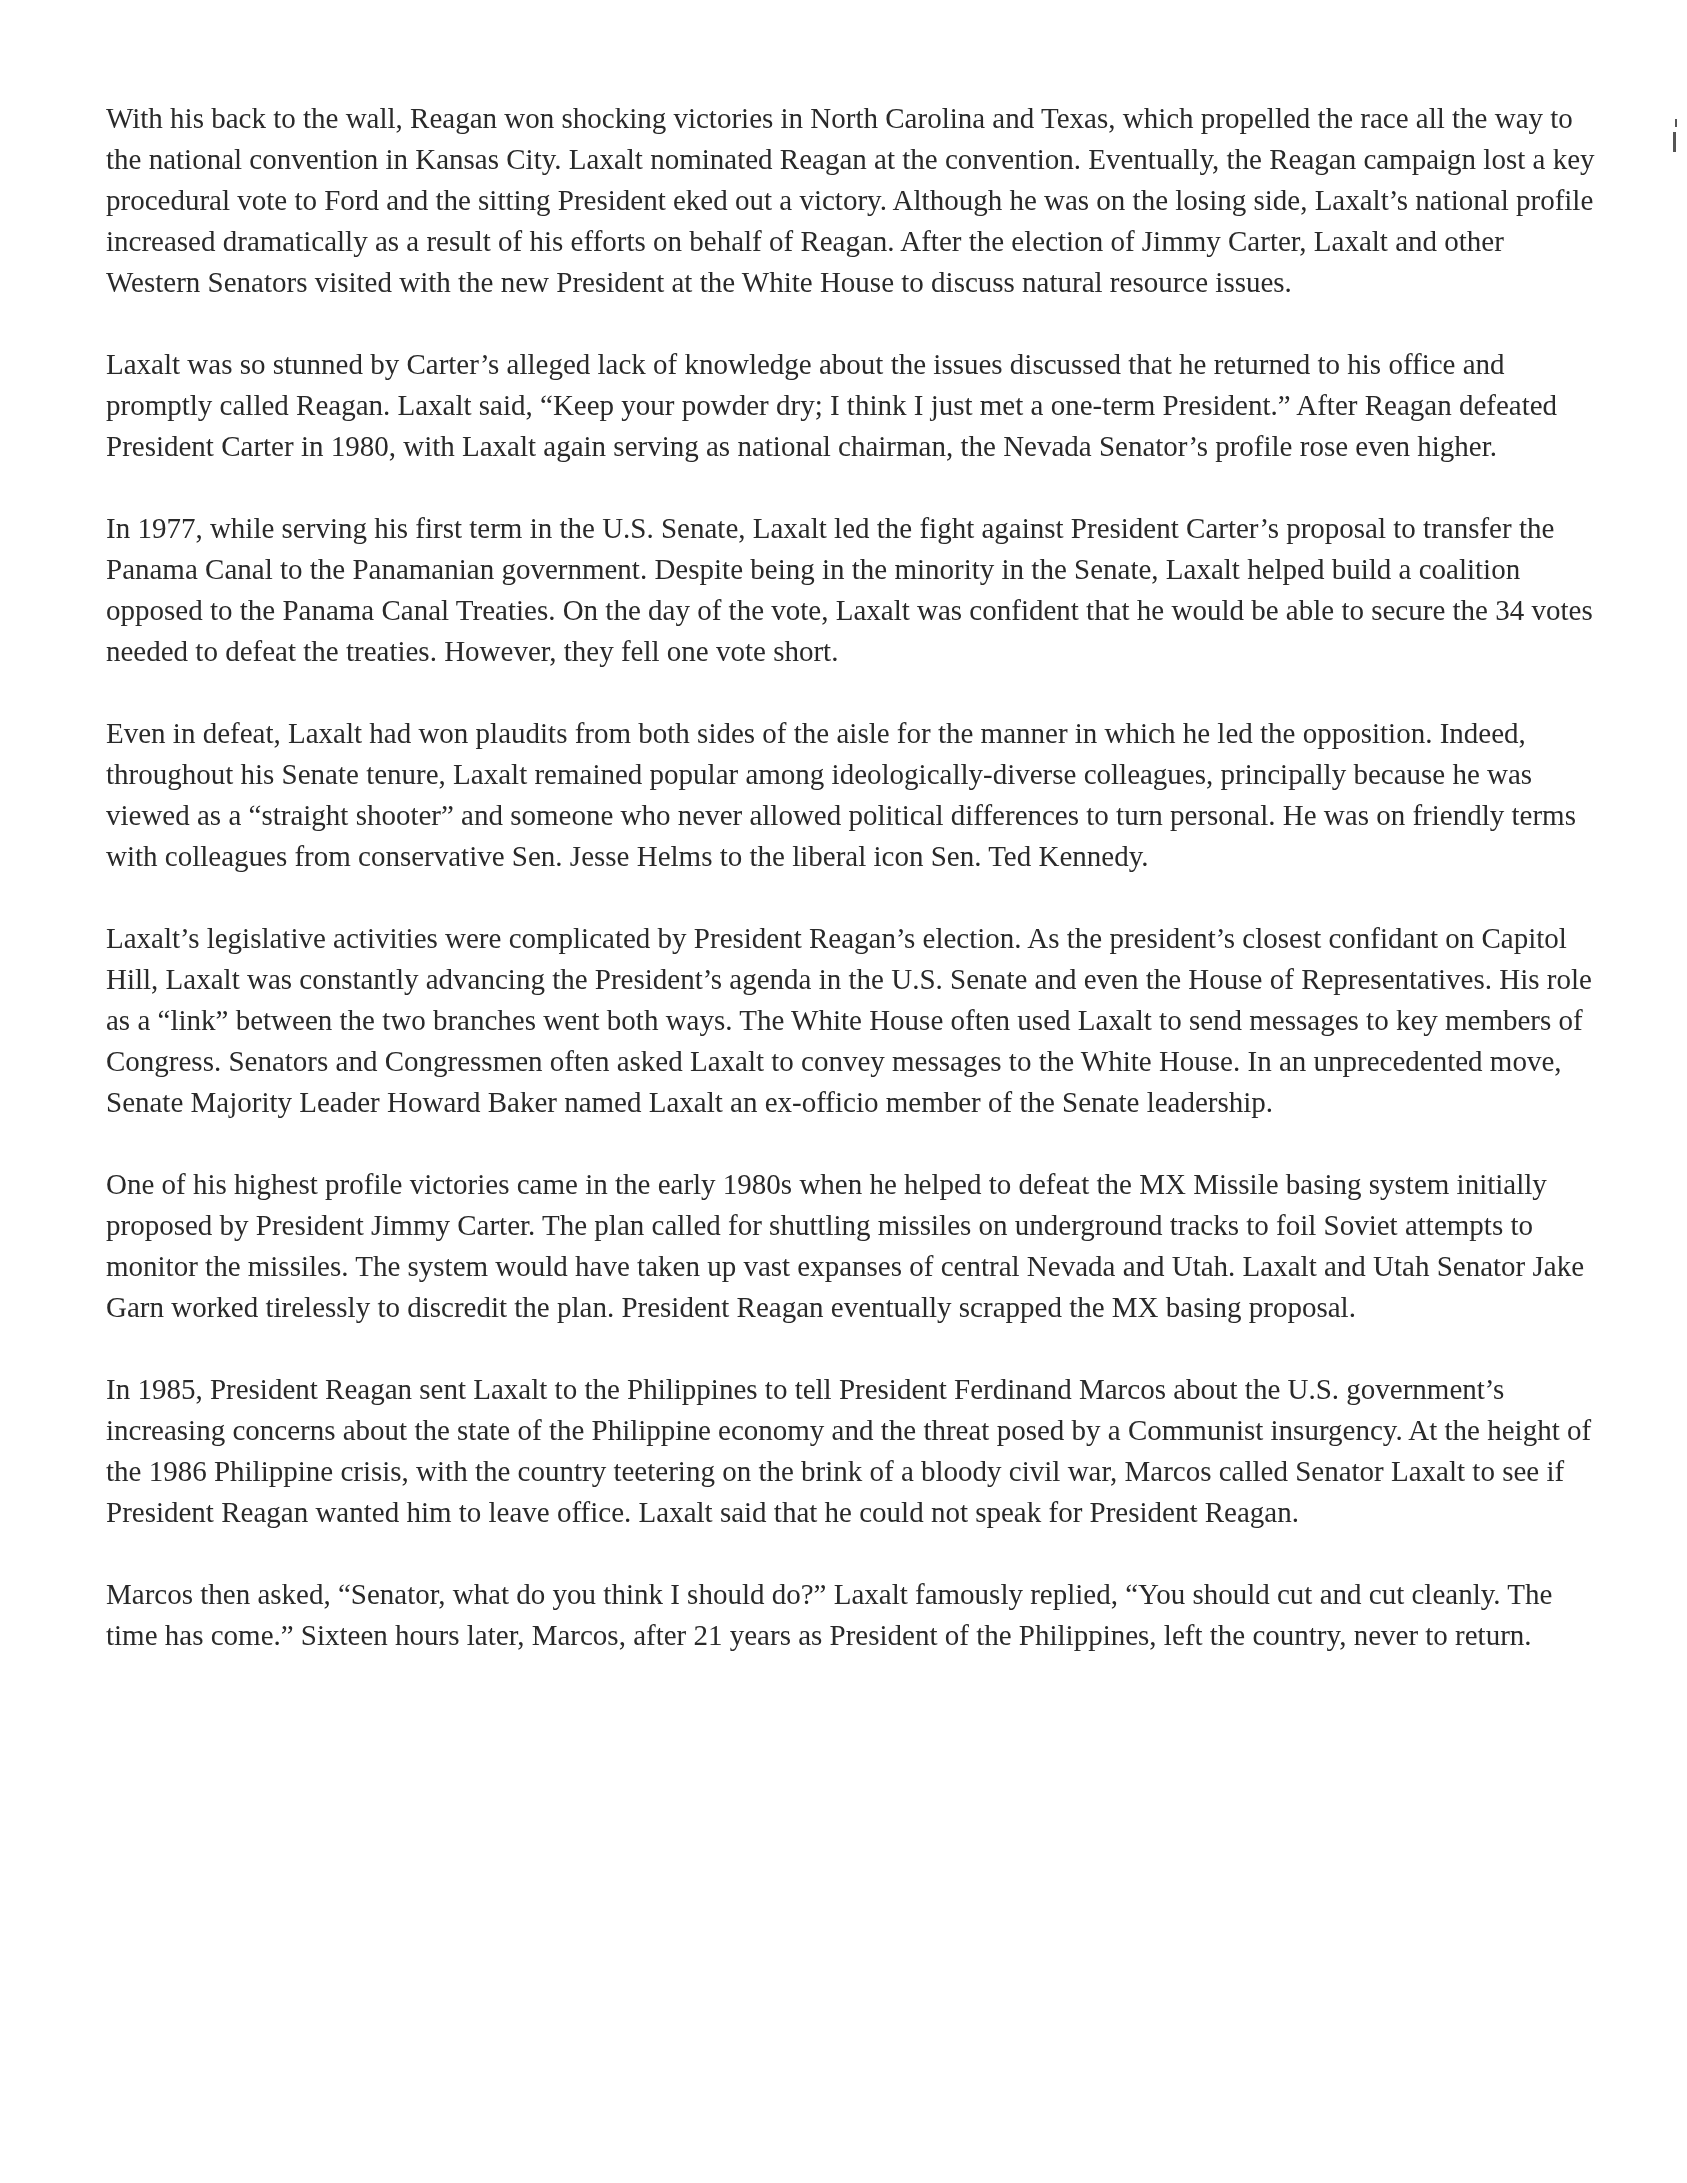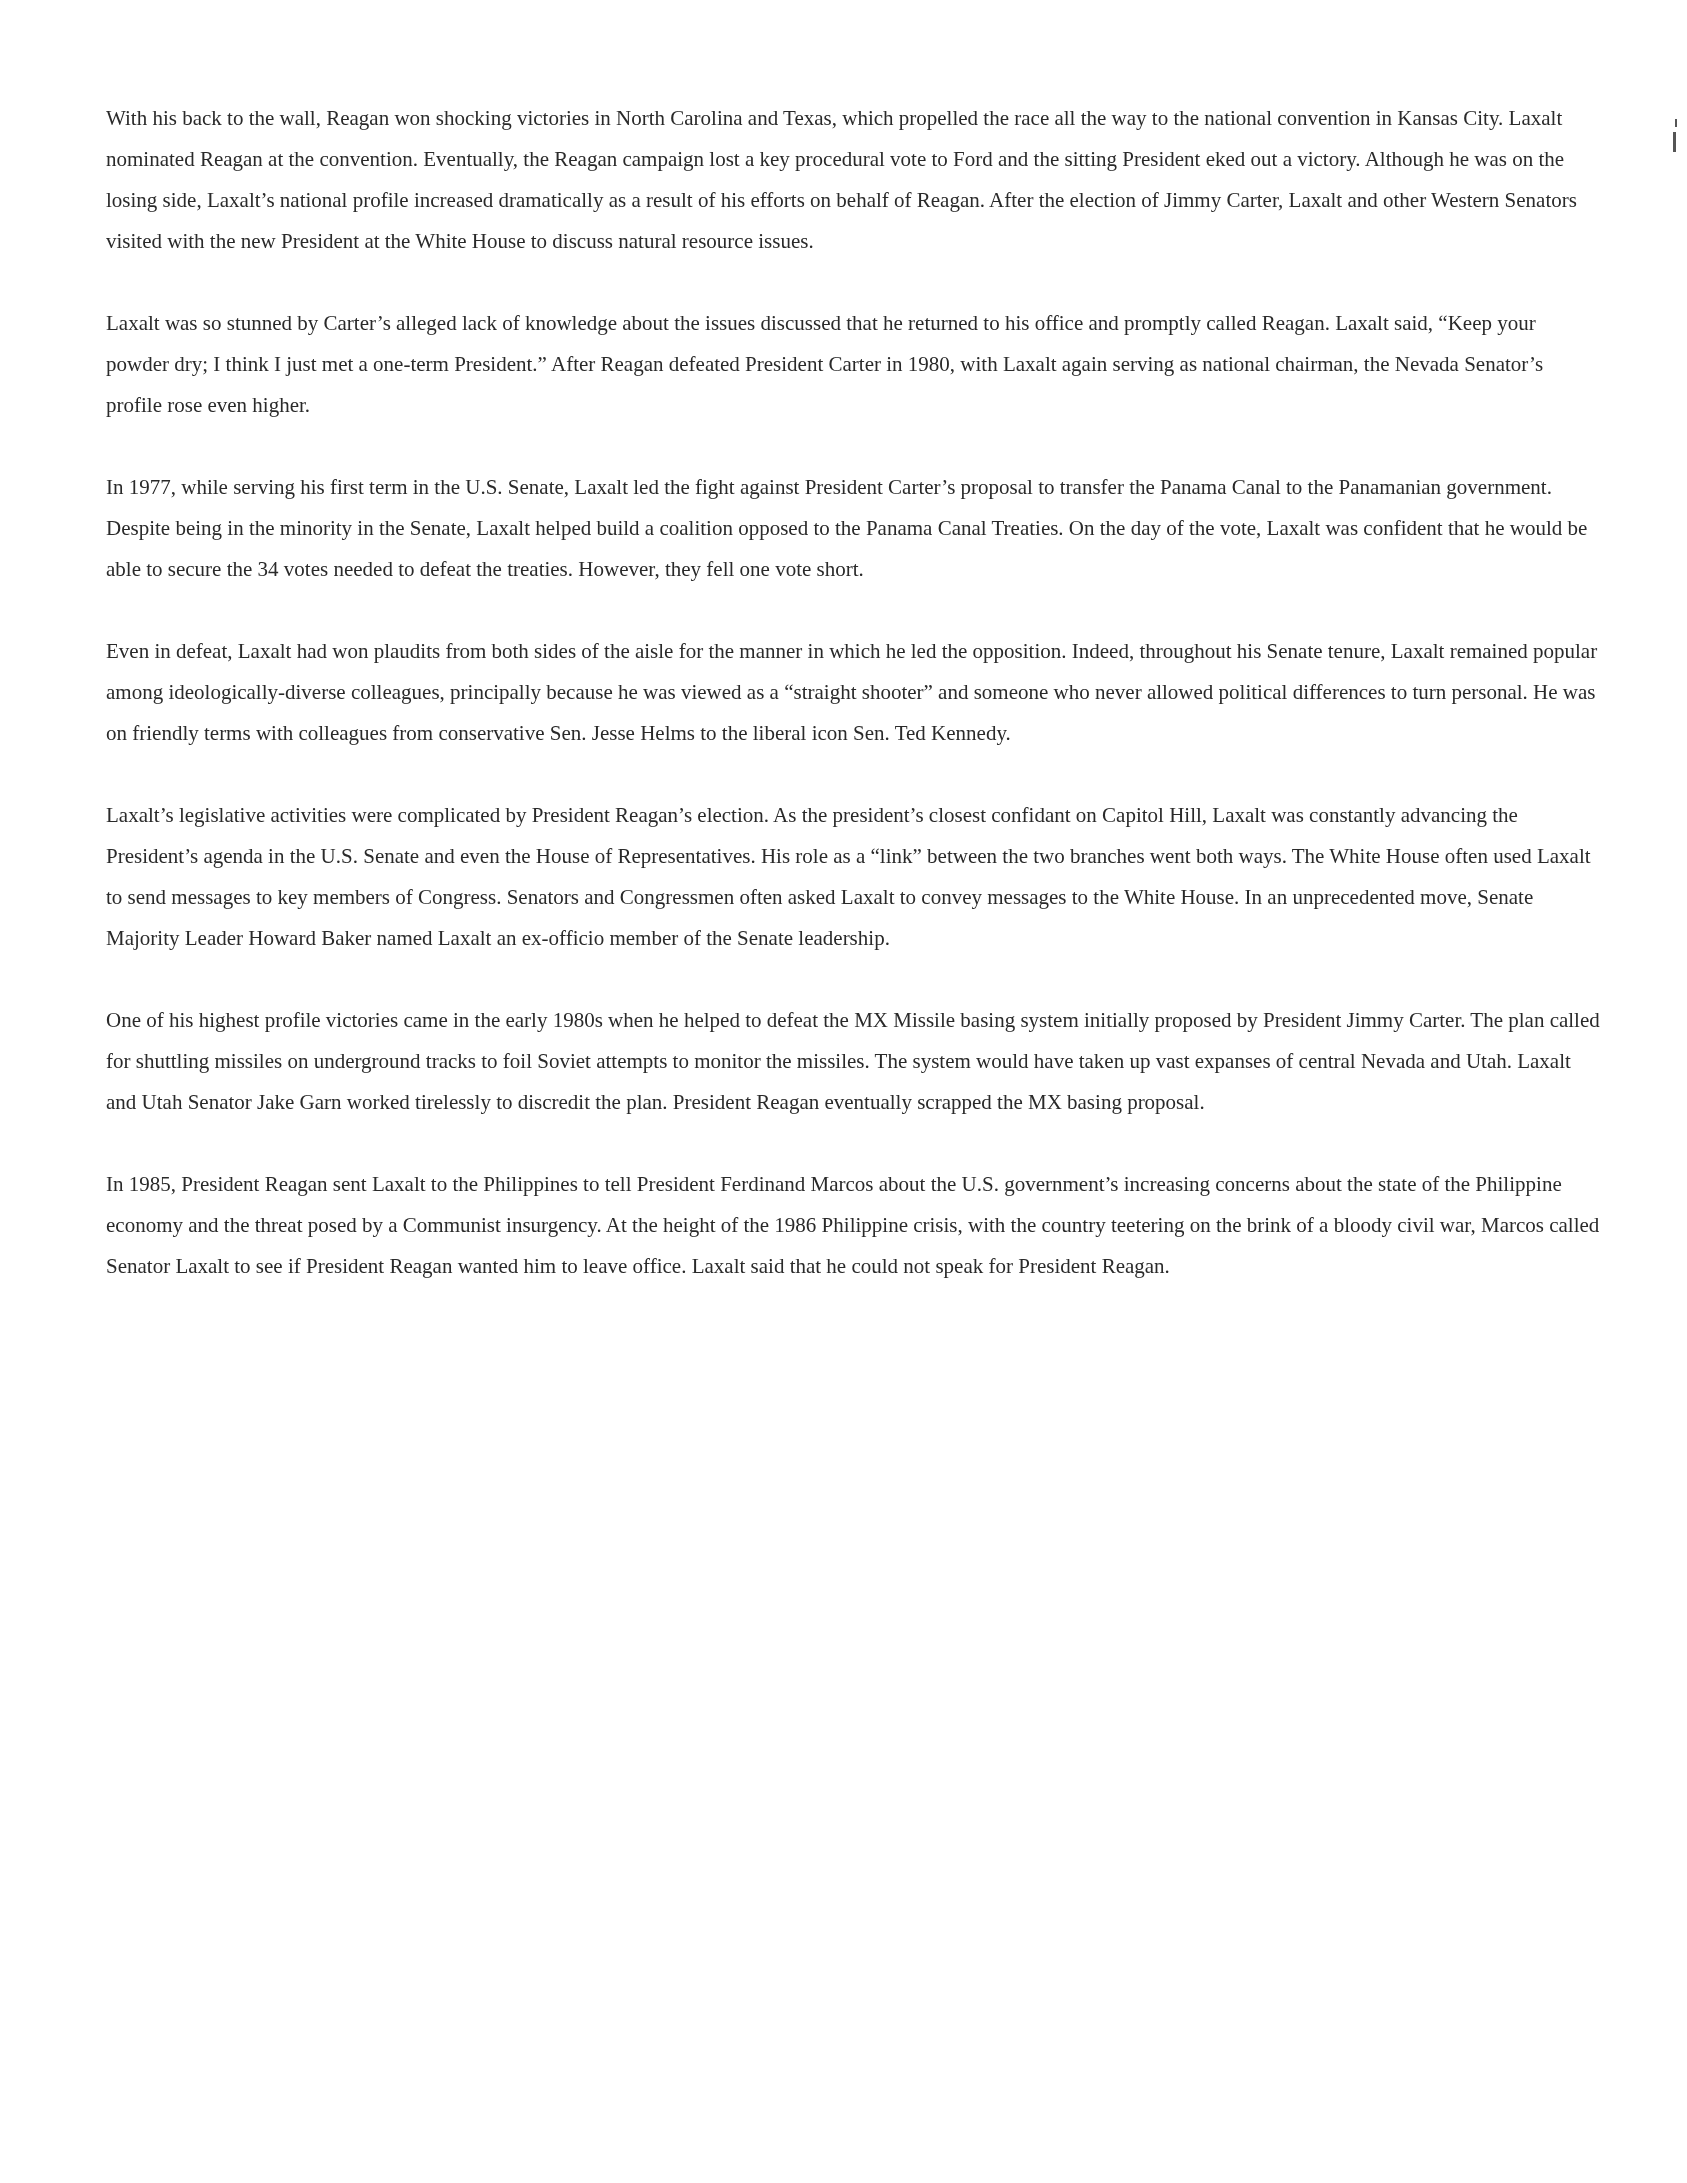--- a/index.html
+++ b/index.html
@@ -1,20 +1,20 @@
 <!DOCTYPE html>
 <html style="font-size:10.6px"><head>
   <meta charset="utf-8">
   <style>
     html, body { margin: 0; padding: 0; background: #ffffff; }
     body { width: 1687px; height: 2183px; position: relative; overflow: hidden; }
     .page {
       position: absolute; left: 106px; top: 98px; width: 1495px;
       font-family: "Liberation Serif", "DejaVu Serif", serif;
-      font-size: 21px; line-height: 41px; color: #2a2a2a;
+      font-size: 29px; line-height: 41px; color: #2a2a2a;
     }
     .para { margin: 0 0 41px 0; }
     .mark {
       position: absolute; left: 1673px; top: 132px; width: 2.6px; height: 20px;
       background: #555;
     }
     .mark::before {
       content: ""; position: absolute; left: 2px; top: -13.2px; width: 2px; height: 8px; background: #555;
     }
   </style>
@@ -22,15 +22,16 @@
 <body>
 
 <div class="page">
   <p class="para">With his back to the wall, Reagan won shocking victories in North Carolina and Texas, which propelled the race all the way to the national convention in Kansas City. Laxalt nominated Reagan at the convention. Eventually, the Reagan campaign lost a key procedural vote to Ford and the sitting President eked out a victory. Although he was on the losing side, Laxalt’s national profile increased dramatically as a result of his efforts on behalf of Reagan. After the election of Jimmy Carter, Laxalt and other Western Senators visited with the new President at the White House to discuss natural resource issues.</p>
   <p class="para">Laxalt was so stunned by Carter’s alleged lack of knowledge about the issues discussed that he returned to his office and promptly called Reagan. Laxalt said, “Keep your powder dry; I think I just met a one-term President.”  After Reagan defeated President Carter in 1980, with Laxalt again serving as national chairman, the Nevada Senator’s profile rose even higher.</p>
   <p class="para">In 1977, while serving his first term in the U.S. Senate, Laxalt led the fight against President Carter’s proposal to transfer the Panama Canal to the Panamanian government. Despite being in the minority in the Senate, Laxalt helped build a coalition opposed to the Panama Canal Treaties. On the day of the vote, Laxalt was confident that he would be able to secure the 34 votes needed to defeat the treaties. However, they fell one vote short.</p>
   <p class="para">Even in defeat, Laxalt had won plaudits from both sides of the aisle for the manner in which he led the opposition. Indeed, throughout his Senate tenure, Laxalt remained popular among ideologically-diverse colleagues, principally because he was viewed as a “straight shooter” and someone who never allowed political differences to turn personal. He was on friendly terms with colleagues from conservative Sen. Jesse Helms to the liberal icon Sen. Ted Kennedy.</p>
   <p class="para">Laxalt’s legislative activities were complicated by President Reagan’s election. As the president’s closest confidant on Capitol Hill, Laxalt was constantly advancing the President’s agenda in the U.S. Senate and even the House of Representatives. His role as a “link” between the two branches went both ways. The White House often used Laxalt to send messages to key members of Congress. Senators and Congressmen often asked Laxalt to convey messages to the White House.  In an unprecedented move, Senate Majority Leader Howard Baker named Laxalt an ex-officio member of the Senate leadership.</p>
   <p class="para">One of his highest profile victories came in the early 1980s when he helped to defeat the MX Missile basing system initially proposed by President Jimmy Carter. The plan called for shuttling missiles on underground tracks to foil Soviet attempts to monitor the missiles. The system would have taken up vast expanses of central Nevada and Utah. Laxalt and Utah Senator Jake Garn worked tirelessly to discredit the plan. President Reagan eventually scrapped the MX basing proposal.</p>
   <p class="para">In 1985, President Reagan sent Laxalt to the Philippines to tell President Ferdinand Marcos about the U.S. government’s increasing concerns about the state of the Philippine economy and the threat posed by a Communist insurgency. At the height of the 1986 Philippine crisis, with the country teetering on the brink of a bloody civil war, Marcos called Senator Laxalt to see if President Reagan wanted him to leave office. Laxalt said that he could not speak for President Reagan.</p>
+  <p class="para">Marcos then asked, “Senator, what do you think I should do?” Laxalt famously replied, “You should cut and cut cleanly. The time has come.” Sixteen hours later, Marcos, after 21 years as President of the Philippines, left the country, never to return.</p>
 </div>
 <div class="mark"></div>
 
 
 </body></html>

